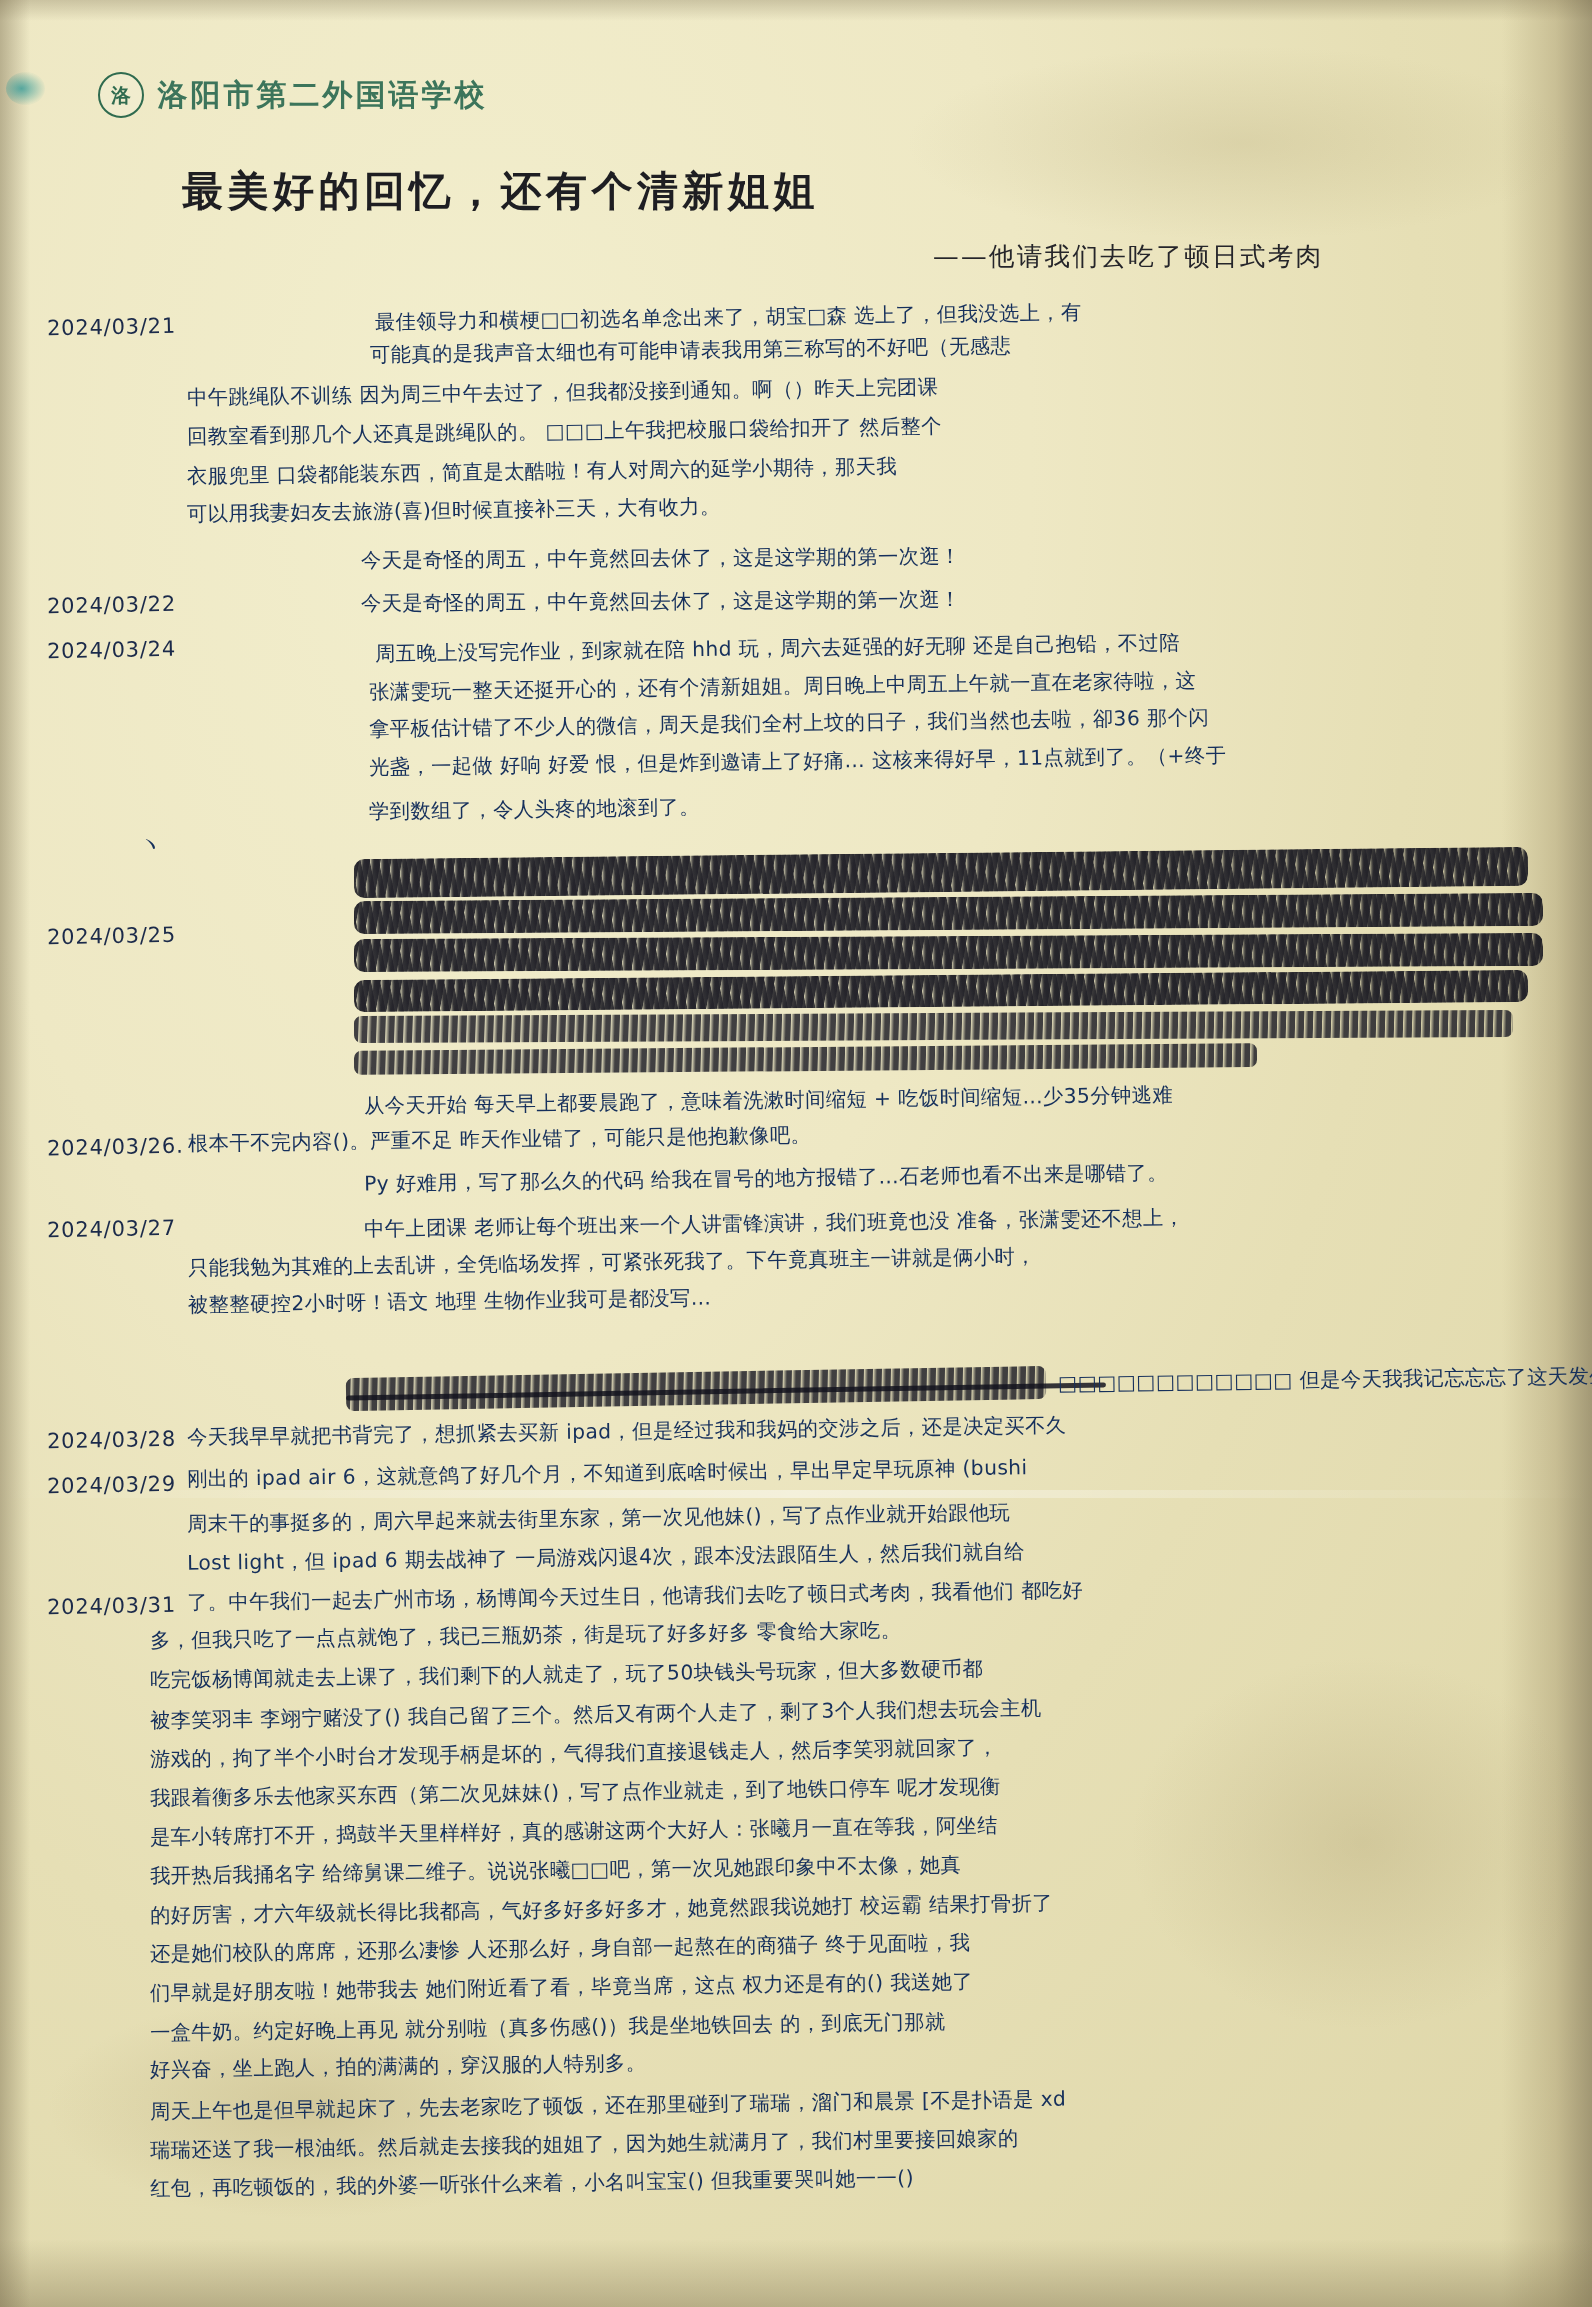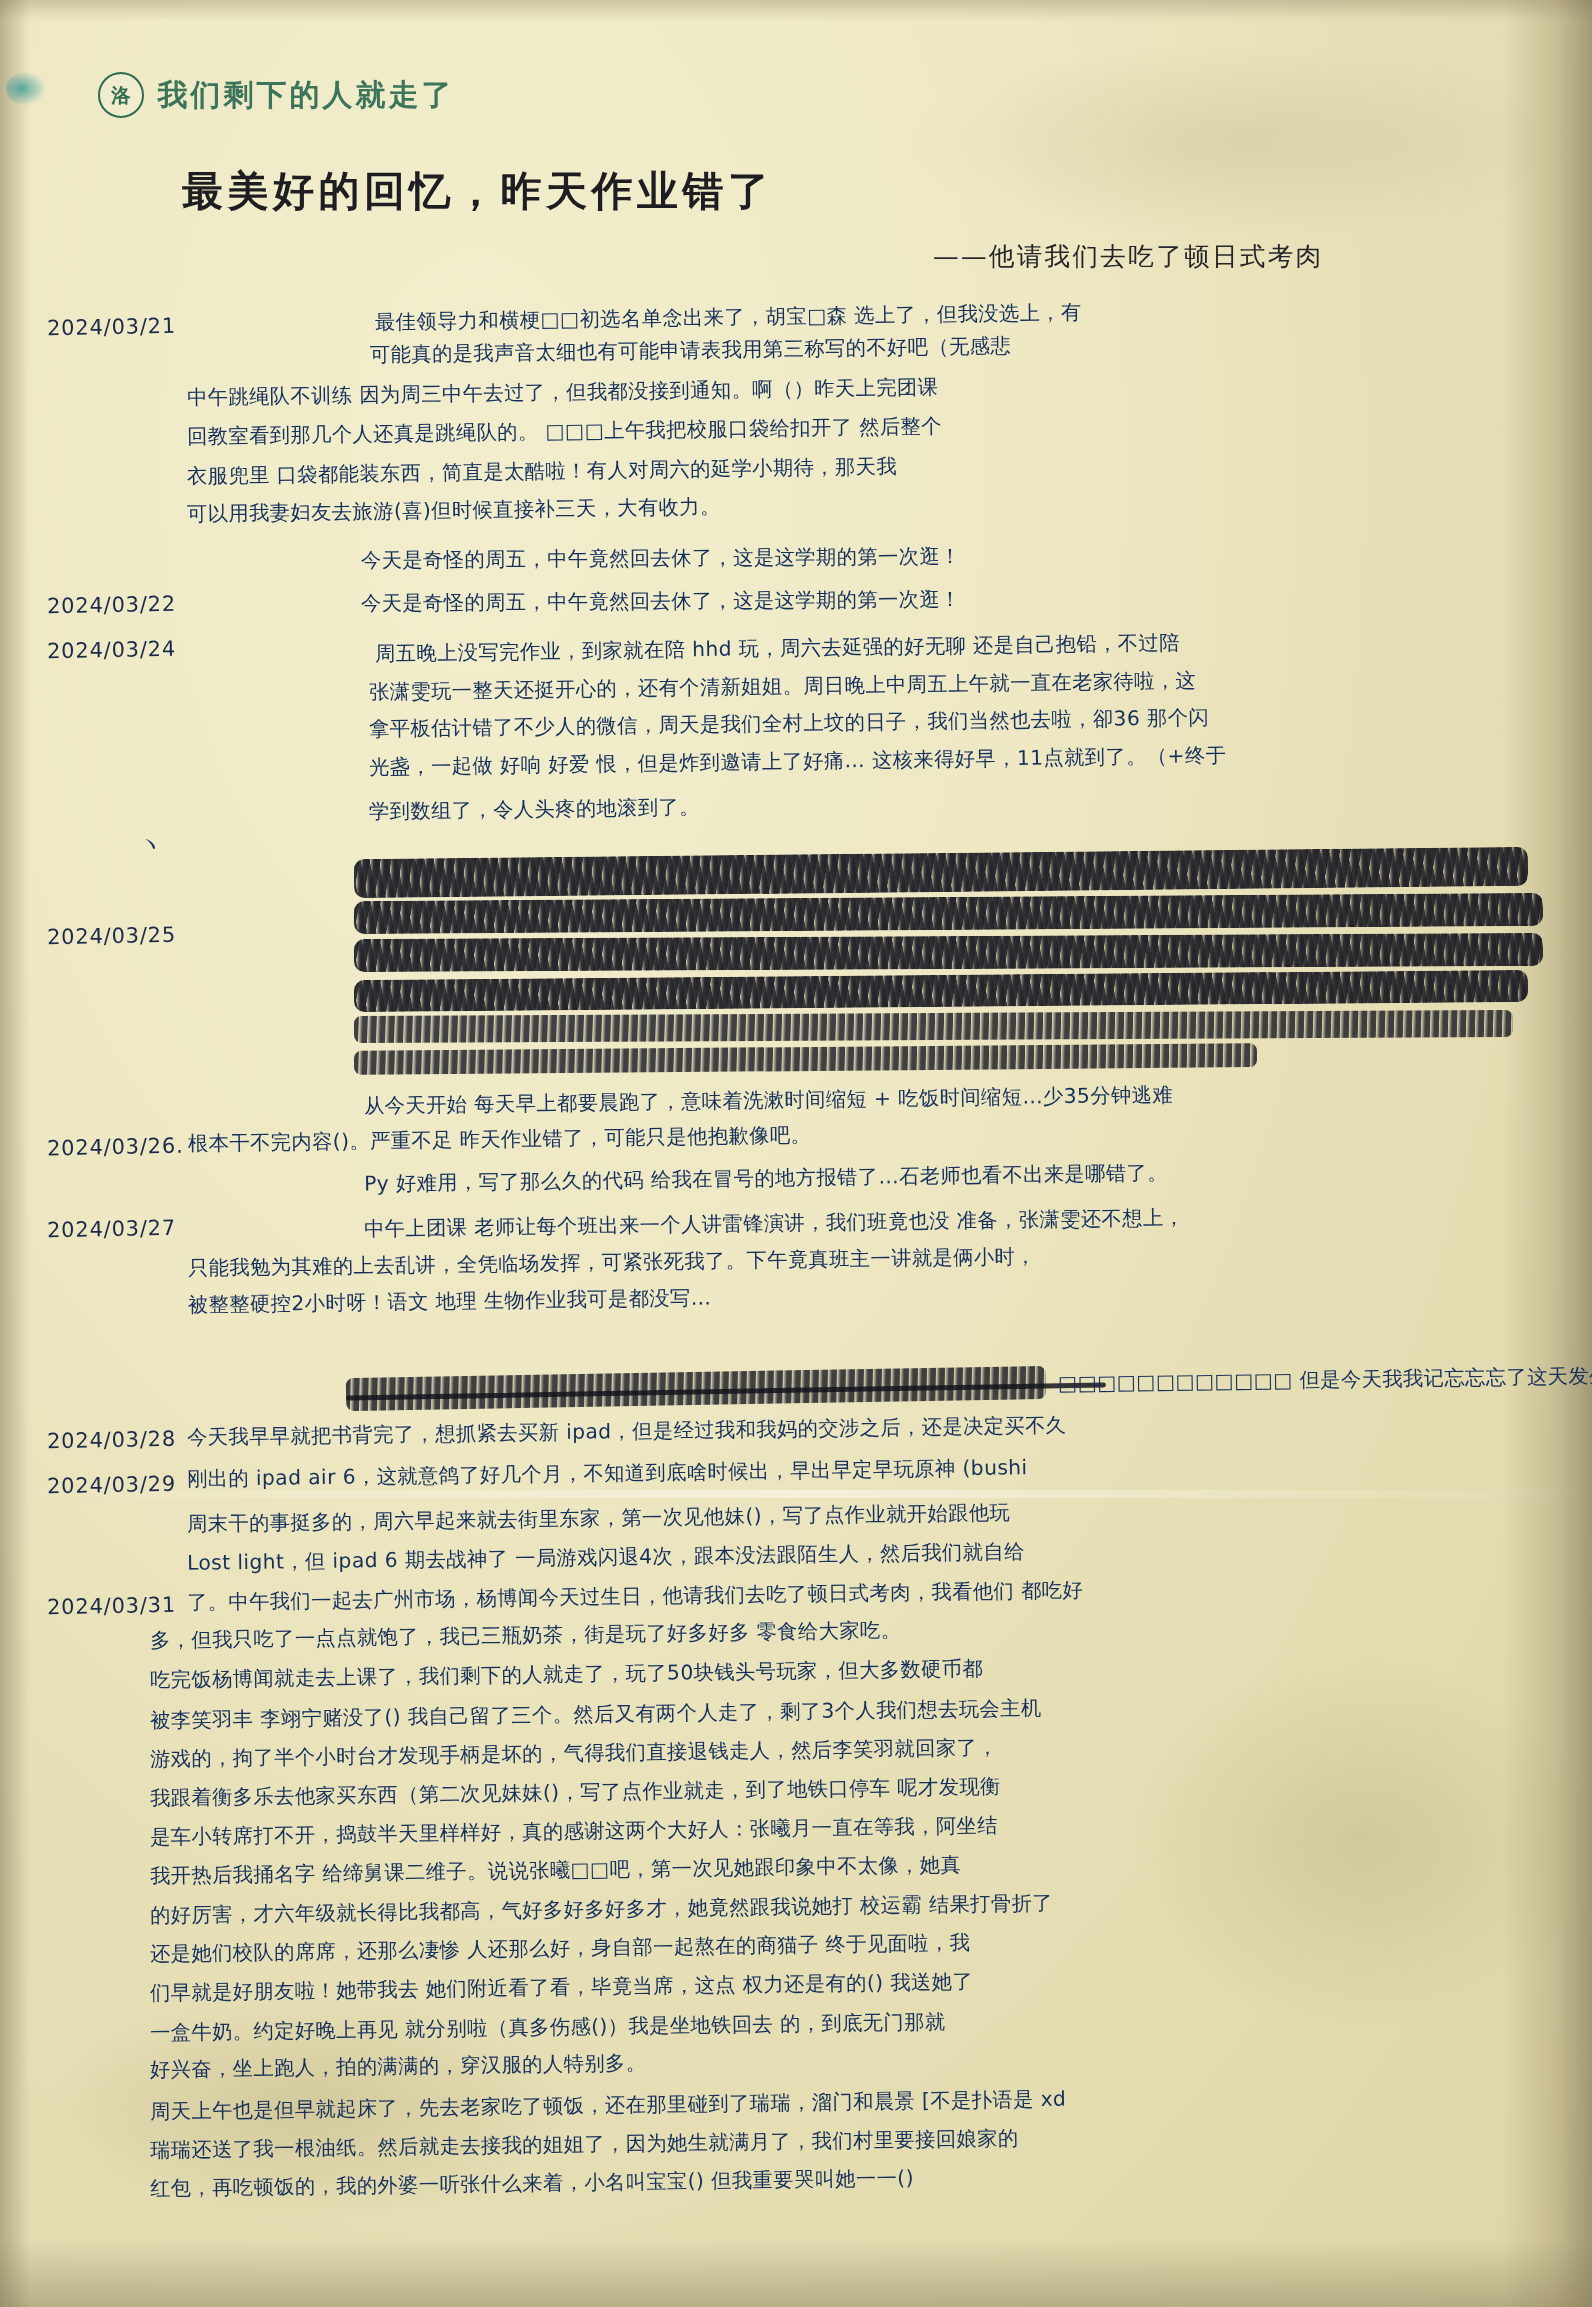--- a/index.html
+++ b/index.html
@@ -176,24 +176,24 @@
 
   <div class="stain" style="left:45px; top:1994px; width:527px; height:226px; background:radial-gradient(ellipse, rgba(175,160,110,0.35), rgba(175,160,110,0) 70%);"></div>
   <div class="stain" style="left:1129px; top:1655px; width:467px; height:376px; background:radial-gradient(ellipse, rgba(170,155,108,0.30), rgba(170,155,108,0) 70%);"></div>
   <div class="stain" style="left:903px; top:45px; width:677px; height:196px; background:radial-gradient(ellipse, rgba(180,168,120,0.28), rgba(180,168,120,0) 70%);"></div>
   <div class="crease" style="left:0; top:1490px; width:1592px; height:7.5px;"></div>
 
   <div class="corner-teal"></div>
 
   <div class="header">
     <div class="logo-mark">洛</div>
-    <div class="logo-text">我们剩下的人就走了</div>
+    <div class="logo-text">洛阳市第二外国语学校</div>
   </div>
 
-  <div class="title">最美好的回忆，昨天作业错了</div>
+  <div class="title">最美好的回忆，还有个清新姐姐</div>
   <div class="subtitle">——他请我们去吃了顿日式考肉</div>
 
   <div class="date" style="top:315px;">2024/03/21</div>
   <div class="date" style="top:593px;">2024/03/22</div>
   <div class="date" style="top:638px;">2024/03/24</div>
   <div class="date" style="top:924px;">2024/03/25</div>
   <div class="date" style="top:1135px;">2024/03/26.</div>
   <div class="date" style="top:1217px;">2024/03/27</div>
   <div class="date" style="top:1428px;">2024/03/28</div>
   <div class="date" style="top:1473px;">2024/03/29</div>

